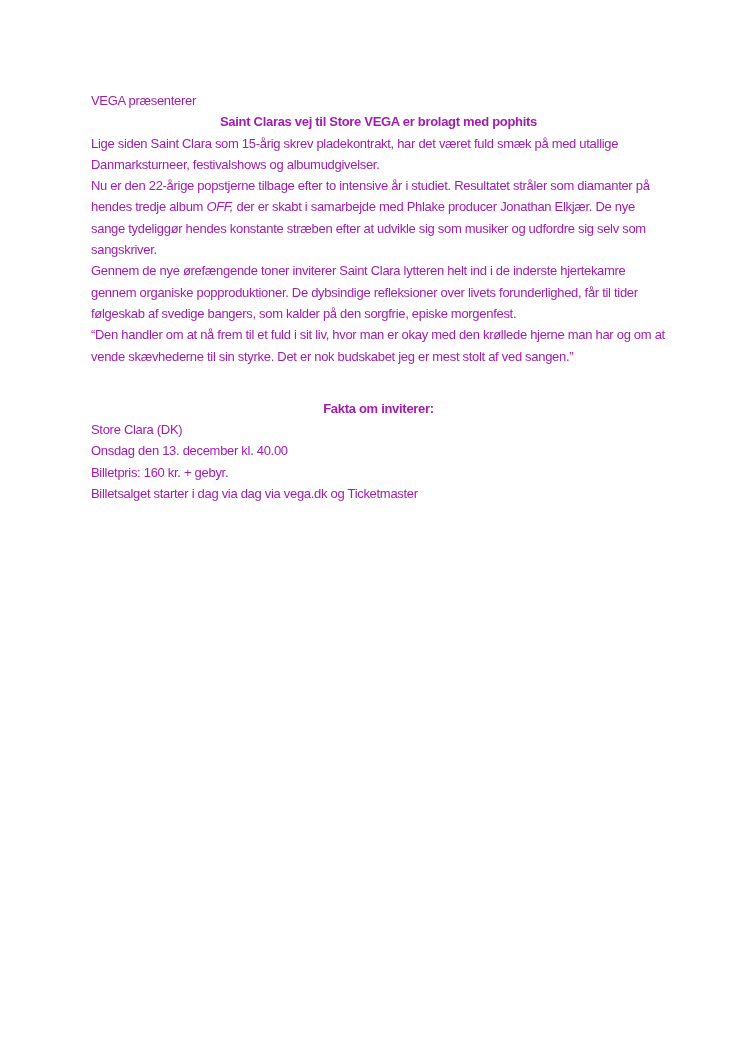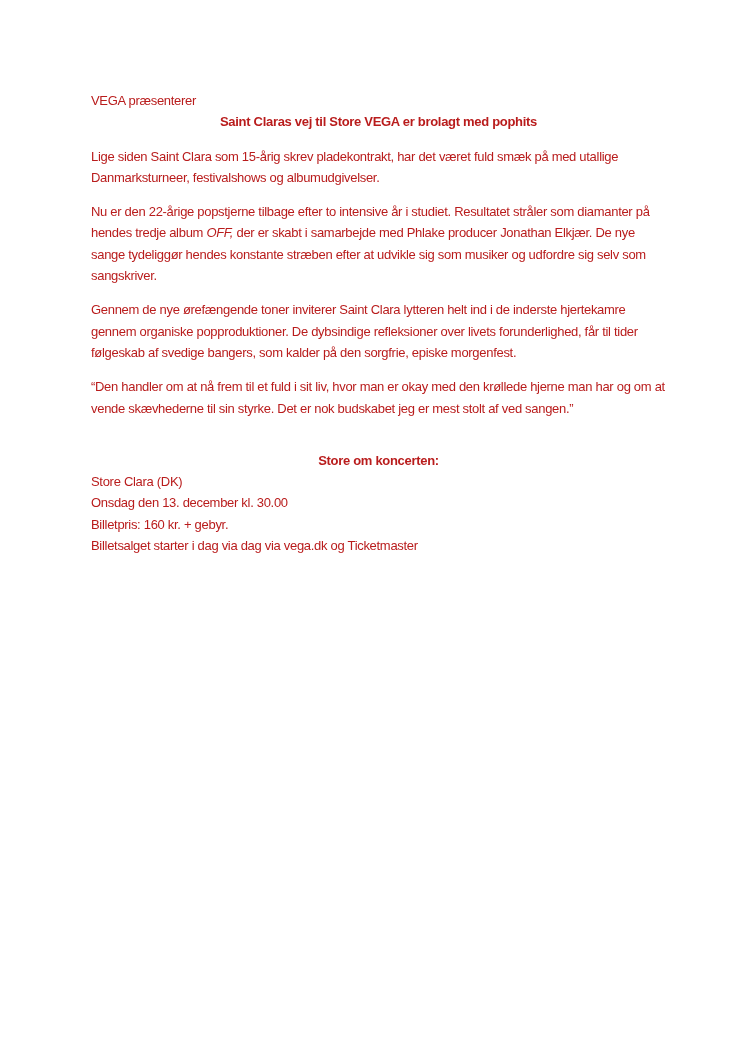--- a/index.html
+++ b/index.html
@@ -18,43 +18,43 @@
   }
   .doc {
     padding: 90px 80px 0 91px;
     font-family: "Liberation Sans", sans-serif;
     font-size: 13px;
     letter-spacing: -0.3px;
     line-height: 21.3px;
     color: #3b3b3b;
   }
   .line { margin: 0; }
-  .para { margin-top: 13px; }
+  .para { margin-top: 0; }
   .bold { font-weight: bold; text-align: center; }
   .italic { font-style: italic; }
   .facts { margin-top: 31px; }
 </style>
 </head>
 <body>
 
 <div class="page" style="background: rgb(255, 255, 255);">
-  <div class="doc" style="color: #b91c1c;">
+  <div class="doc" style="color: #a21caf;">
     <p class="line">VEGA præsenterer</p>
     <p class="line bold">Saint Claras vej til Store VEGA er brolagt med pophits</p>
 
     <div id="paragraphs">
         <p class="line para"><span>Lige siden Saint Clara som 15-årig skrev pladekontrakt, har det været fuld smæk på med utallige Danmarksturneer, festivalshows og albumudgivelser.</span></p>
         <p class="line para"><span>Nu er den 22-årige popstjerne tilbage efter to intensive år i studiet. Resultatet stråler som diamanter på hendes tredje album </span><span class="italic">OFF,</span><span> der er skabt i samarbejde med Phlake producer Jonathan Elkjær. De nye sange tydeliggør hendes konstante stræben efter at udvikle sig som musiker og udfordre sig selv som sangskriver.</span></p>
         <p class="line para"><span>Gennem de nye ørefængende toner inviterer Saint Clara lytteren helt ind i de inderste hjertekamre gennem organiske popproduktioner. De dybsindige refleksioner over livets forunderlighed, får til tider følgeskab af svedige bangers, som kalder på den sorgfrie, episke morgenfest.</span></p>
         <p class="line para"><span>“Den handler om at nå frem til et fuld i sit liv, hvor man er okay med den krøllede hjerne man har og om at vende skævhederne til sin styrke. Det er nok budskabet jeg er mest stolt af ved sangen.”</span></p>
       </div>
 
     <div class="facts">
-      <p class="line bold">Store om koncerten:</p>
+      <p class="line bold">Fakta om inviterer:</p>
       <div id="facts-lines">
           <p class="line">Store Clara (DK)</p>
-          <p class="line">Onsdag den 13. december kl. 30.00</p>
+          <p class="line">Onsdag den 13. december kl. 40.00</p>
           <p class="line">Billetpris: 160 kr. + gebyr.</p>
           <p class="line">Billetsalget starter i dag via dag via vega.dk og Ticketmaster</p>
         </div>
     </div>
   </div>
 </div>
 
 </body></html>

